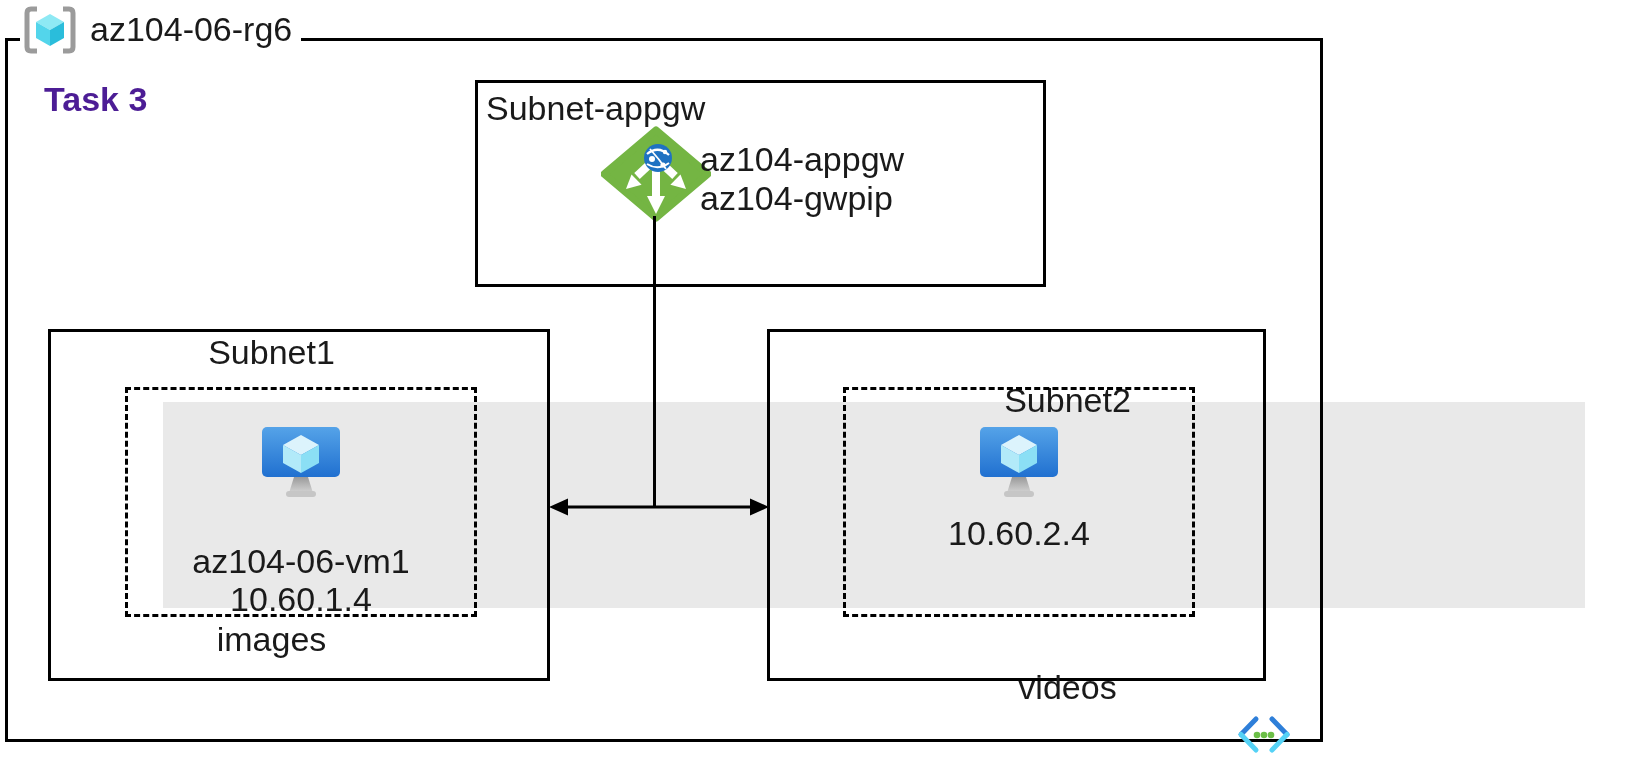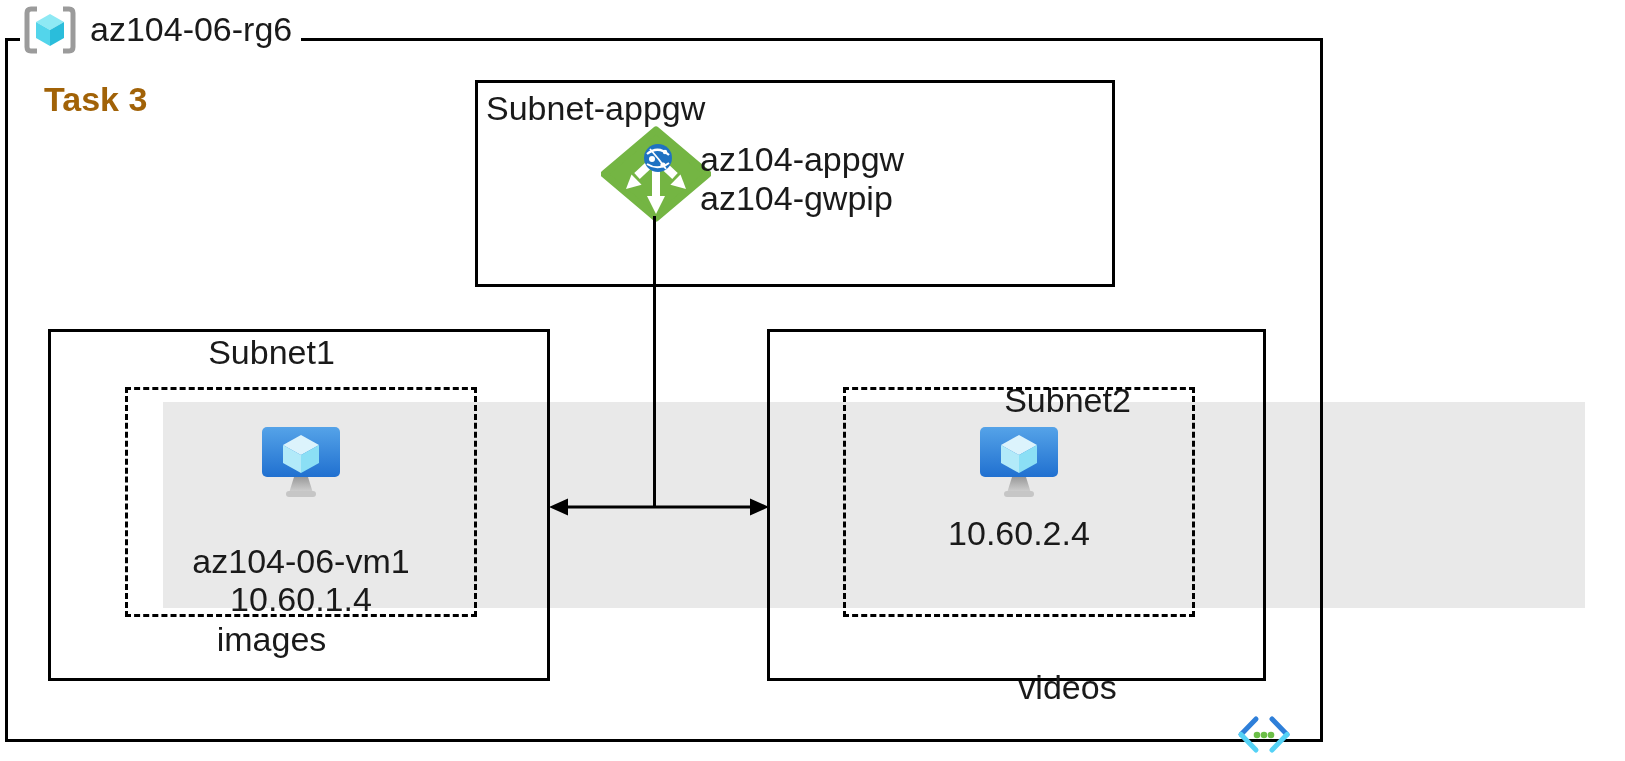--- a/index.html
+++ b/index.html
@@ -12,24 +12,24 @@
   
   .backend-band { left:163px; top:402px; width:1422px; height:206px; background:#e9e9e9; }
 
   
   .rg-box { left:5px; top:38px; width:1318px; height:704px;
             border:3px solid #000; box-sizing:border-box; background:transparent; }
   .rg-border-gap { left:20px; top:34px; width:281px; height:11px; background:#ffffff; }
   .rg-icon { left:23px; top:5px; width:54px; height:50px; }
   .rg-title { left:90px; top:10px; font-size:34px; white-space:nowrap; }
 
-  .task-label { left:44px; top:80px; font-size:34px; font-weight:bold; color:#a16207; }
+  .task-label { left:44px; top:80px; font-size:34px; font-weight:bold; color:#4c1d95; }
 
   
-  .appgw-box { left:475px; top:80px; width:640px; height:207px;
+  .appgw-box { left:475px; top:80px; width:571px; height:207px;
                border:3px solid #000; box-sizing:border-box;text-align:center; }
   .appgw-box-label { position:absolute; left:8px; top:6px; font-size:34px; white-space:nowrap; }
   .appgw-icon { left:601px; top:126px; width:110px; height:96px; }
   .appgw-text { left:700px; top:140px; font-size:34px; line-height:39px; white-space:nowrap; }
 
   
   .vline { left:653px; top:216px; width:3px; height:292px; background:#000; }
   .harrow { left:548px; top:493px; width:222px; height:28px; }
 
   

